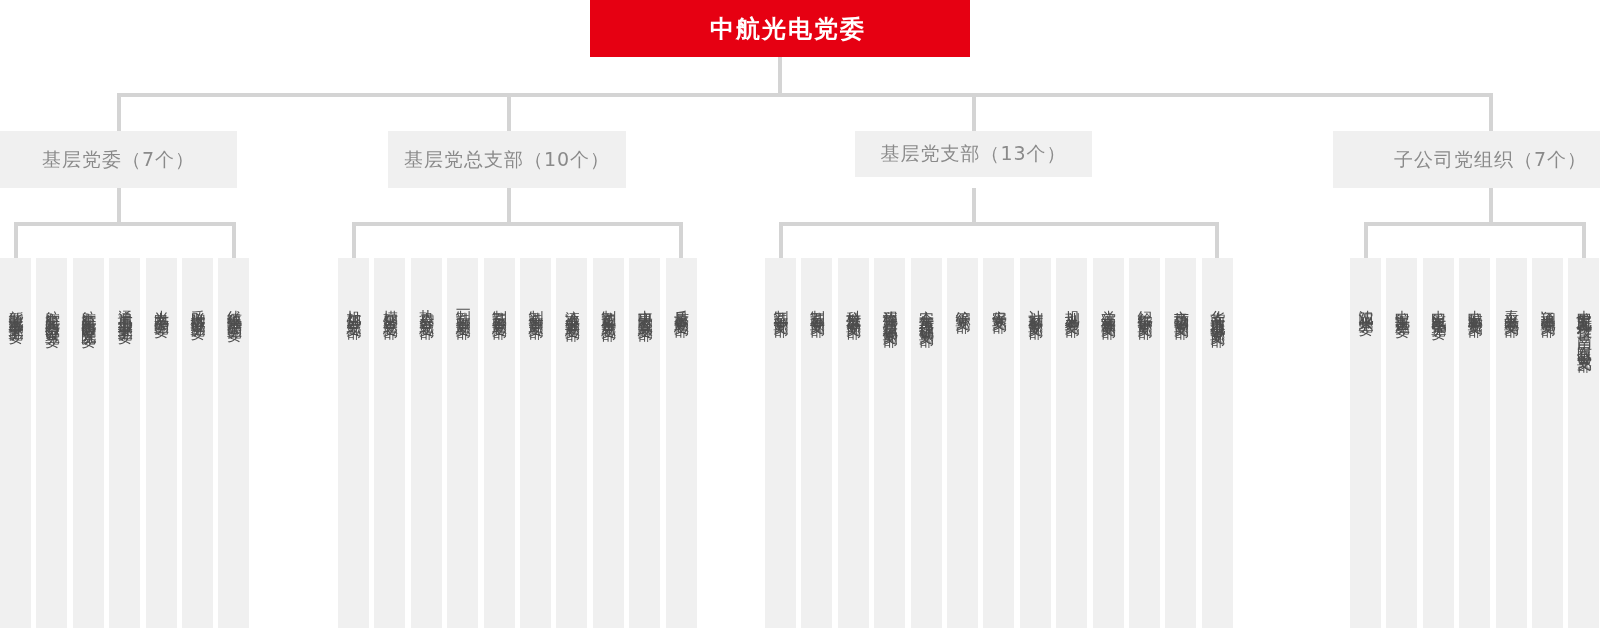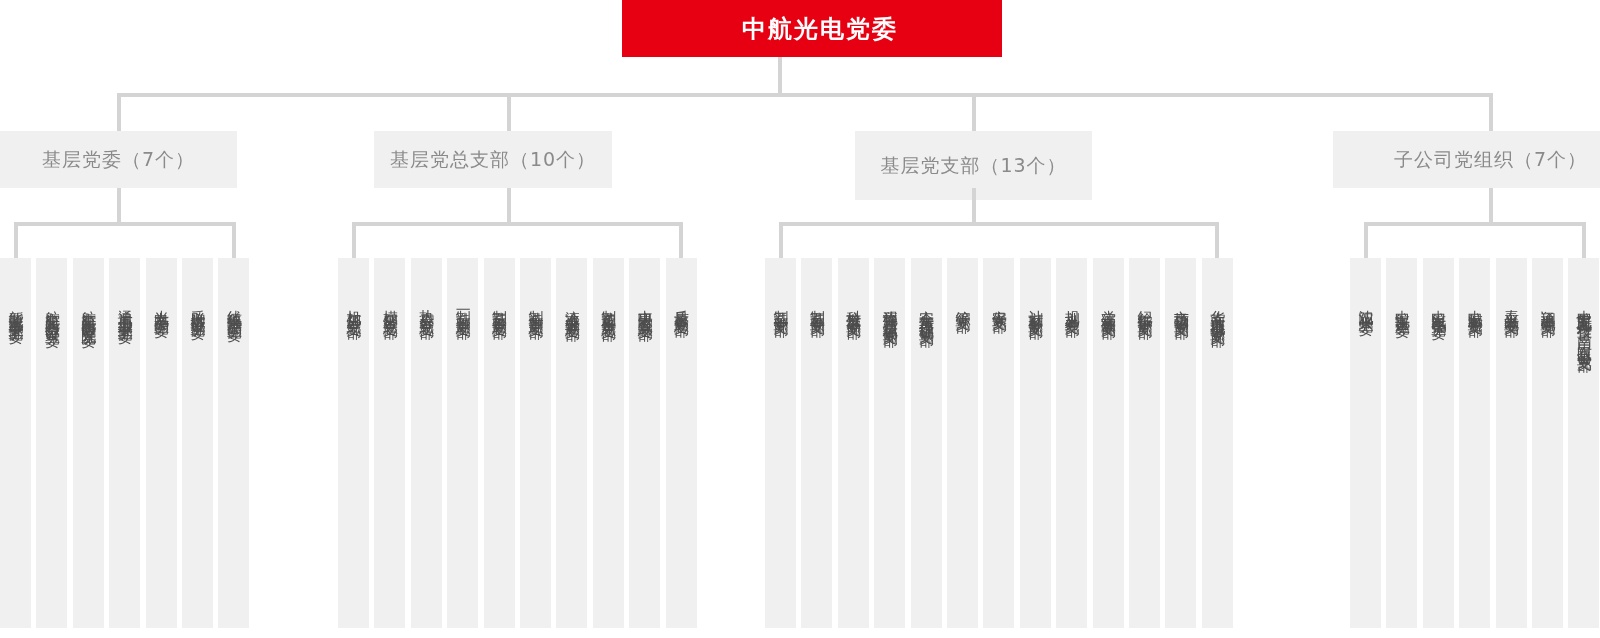--- a/index.html
+++ b/index.html
@@ -40,54 +40,54 @@
     letter-spacing: 2px;
     line-height: 31px;
     padding-top: 40px;
   }
   .line { position: absolute; background: #d4d4d4; }
 </style>
 </head>
 <body>
 
 <div id="chart">
-  <div class="box root" style="left:622px; top:0; width:380px; height:57px;padding-left:16px;">中航光电党委</div>
+  <div class="box root" style="left:590px; top:0; width:380px; height:57px;padding-left:16px;">中航光电党委</div>
 <div class="line" style="left: 778px; top: 57px; width: 4px; height: 40px;"></div>
     <div class="line" style="left: 116.5px; top: 93px; width: 1376px; height: 4px;"></div>
     <div class="line" style="left: 116.5px; top: 93px; width: 4px; height: 38px;"></div>
     <div class="box hdr" style="left: 0px; top: 131px; width: 237px; height: 57px;">基层党委（7个）</div>
     <div class="line" style="left: 116.5px; top: 188px; width: 4px; height: 38px;"></div>
     <div class="line" style="left: 13.5px; top: 222px; width: 222.4px; height: 4px;"></div>
     <div class="line" style="left: 13.5px; top: 222px; width: 4px; height: 36px;"></div>
     <div class="line" style="left: 231.9px; top: 222px; width: 4px; height: 36px;"></div>
     <div class="box child" style="left: 0px; top: 258px; width: 31px; height: 370px;">新能源汽车事业部党委</div>
     <div class="box child" style="left: 36.4px; top: 258px; width: 31px; height: 370px;">航空航天与防务分公司党委</div>
     <div class="box child" style="left: 72.8px; top: 258px; width: 31px; height: 370px;">航空航天与防务研究院党委</div>
     <div class="box child" style="left: 109.2px; top: 258px; width: 31px; height: 370px;">通讯与工业事业部党委</div>
     <div class="box child" style="left: 145.6px; top: 258px; width: 31px; height: 370px;">光电产品部党委</div>
     <div class="box child" style="left: 182px; top: 258px; width: 31px; height: 370px;">采购供应链部党委</div>
     <div class="box child" style="left: 218.4px; top: 258px; width: 31px; height: 370px;">线缆组件产品部党委</div>
     <div class="line" style="left: 507px; top: 93px; width: 4px; height: 38px;"></div>
-    <div class="box hdr" style="left: 374px; top: 131px; width: 238px; height: 57px;">基层党总支部（10个）</div>
+    <div class="box hdr" style="left: 388px; top: 131px; width: 238px; height: 57px;">基层党总支部（10个）</div>
     <div class="line" style="left: 507px; top: 188px; width: 4px; height: 38px;"></div>
     <div class="line" style="left: 351.5px; top: 222px; width: 331.6px; height: 4px;"></div>
     <div class="line" style="left: 351.5px; top: 222px; width: 4px; height: 36px;"></div>
     <div class="line" style="left: 679.1px; top: 222px; width: 4px; height: 36px;"></div>
     <div class="box child" style="left: 338px; top: 258px; width: 31px; height: 370px;">机加分厂党总支部</div>
     <div class="box child" style="left: 374.4px; top: 258px; width: 31px; height: 370px;">模塑分厂党总支部</div>
     <div class="box child" style="left: 410.8px; top: 258px; width: 31px; height: 370px;">热表分厂党总支部</div>
     <div class="box child" style="left: 447.2px; top: 258px; width: 31px; height: 370px;">制造一部党总支部</div>
     <div class="box child" style="left: 483.6px; top: 258px; width: 31px; height: 370px;">制造三部党总支部</div>
     <div class="box child" style="left: 520px; top: 258px; width: 31px; height: 370px;">制造十部党总支部</div>
     <div class="box child" style="left: 556.4px; top: 258px; width: 31px; height: 370px;">液冷事业部党总支部</div>
     <div class="box child" style="left: 592.8px; top: 258px; width: 31px; height: 370px;">制造工程所党总支部</div>
     <div class="box child" style="left: 629.2px; top: 258px; width: 31px; height: 370px;">中央研究院党总支部</div>
     <div class="box child" style="left: 665.6px; top: 258px; width: 31px; height: 370px;">质量部党总支部</div>
     <div class="line" style="left: 971.5px; top: 93px; width: 4px; height: 38px;"></div>
-    <div class="box hdr" style="left: 855px; top: 131px; width: 237px; height: 69px;">基层党支部（13个）</div>
+    <div class="box hdr" style="left: 855px; top: 131px; width: 237px; height: 46px;">基层党支部（13个）</div>
     <div class="line" style="left: 971.5px; top: 188px; width: 4px; height: 38px;"></div>
     <div class="line" style="left: 778.5px; top: 222px; width: 440.8px; height: 4px;"></div>
     <div class="line" style="left: 778.5px; top: 222px; width: 4px; height: 36px;"></div>
     <div class="line" style="left: 1215.3px; top: 222px; width: 4px; height: 36px;"></div>
     <div class="box child" style="left: 765px; top: 258px; width: 31px; height: 370px;">制造二部党支部</div>
     <div class="box child" style="left: 801.4px; top: 258px; width: 31px; height: 370px;">制造五部党支部</div>
     <div class="box child" style="left: 837.8px; top: 258px; width: 31px; height: 370px;">科技发展部党支部</div>
     <div class="box child" style="left: 874.2px; top: 258px; width: 31px; height: 370px;">流程管理与信息化部党支部</div>
     <div class="box child" style="left: 910.6px; top: 258px; width: 31px; height: 370px;">安全生产与环保机动党支部</div>
     <div class="box child" style="left: 947px; top: 258px; width: 31px; height: 370px;">综管党支部</div>

